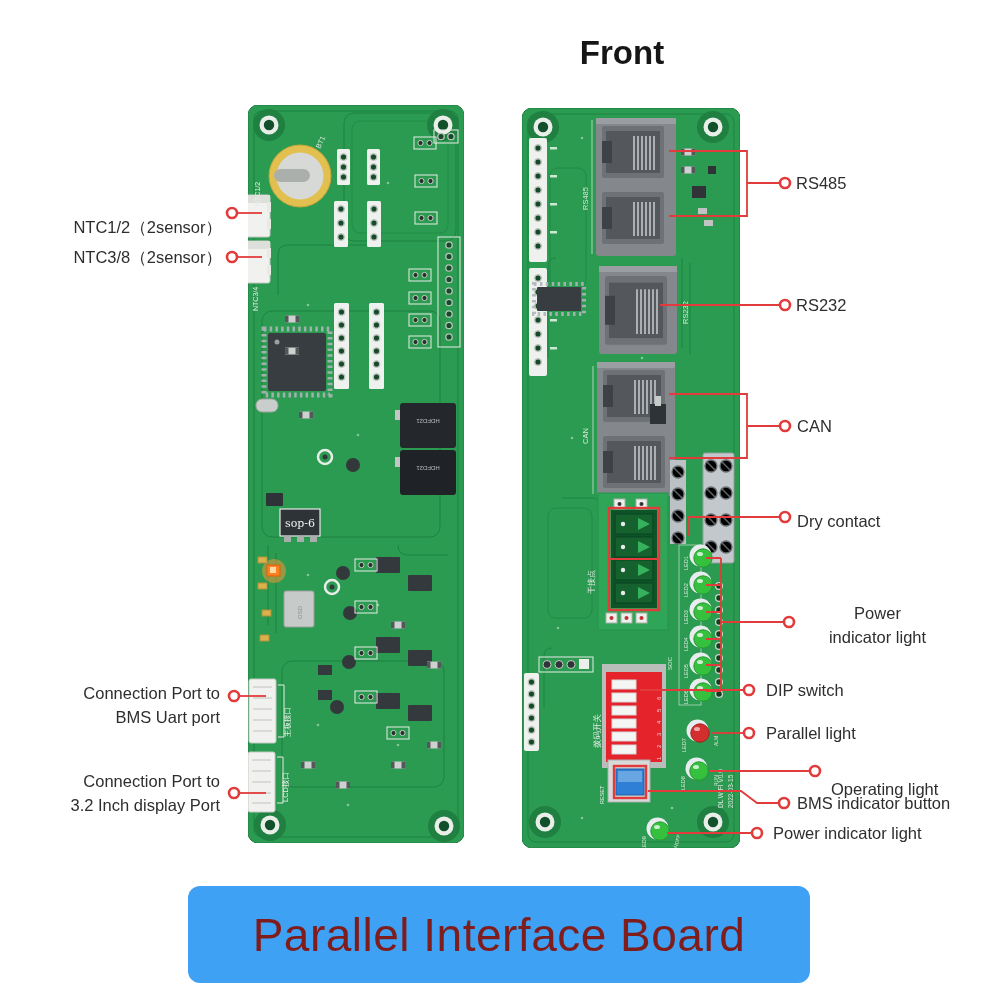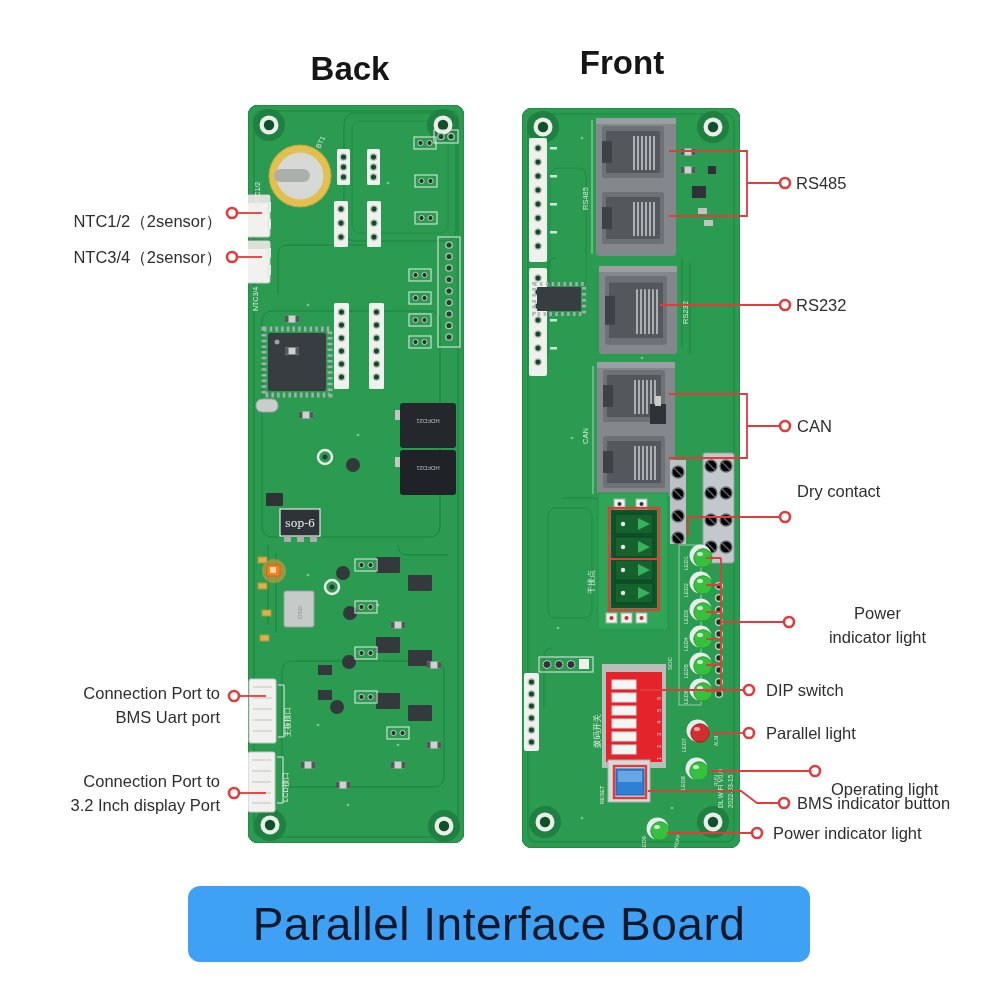--- a/index.html
+++ b/index.html
@@ -1,40 +1,39 @@
 <!DOCTYPE html>
 <html><head>
 <meta charset="utf-8">
 <style>
   html,body{margin:0;padding:0;background:#ffffff;}
   .stage{position:relative;width:1000px;height:1000px;background:#ffffff;
          font-family:"Liberation Sans",sans-serif;overflow:hidden;}
   .title{position:absolute;font-size:33px;font-weight:600;color:#161616;
          text-align:center;width:140px;}
   #back-title{left:280px;top:50px;}
-  #front-title{left:552px;top:44px;}
+  #front-title{left:552px;top:34px;}
   .board{position:absolute;}
   .lines{position:absolute;left:0;top:0;pointer-events:none;}
   .callout{position:absolute;font-size:16.5px;font-weight:500;color:#2e2e2e;
            line-height:23px;white-space:pre-line;}
   .cl{text-align:right;}
   .ctr{text-align:center;}
-  .banner{position:absolute;left:188px;top:886px;width:622px;height:76px;
-          background:#3EA1F4;border-radius:12px;color:#0f172a;font-size:46px;
+  .banner{position:absolute;left:188px;top:886px;width:622px;height:97px;
+          background:#3EA1F4;border-radius:12px;color:#7f1d1d;font-size:46px;
           font-weight:500;display:flex;align-items:center;justify-content:center;
           letter-spacing:.5px;}
   svg text{font-family:"Liberation Sans",sans-serif;}
   .serif{font-family:"DejaVu Serif",serif;}
 </style>
 </head>
 <body>
 
 <div class="stage">
 
-  <div class="title" id="back-title">Back</div>
   <div class="title" id="front-title">Front</div>
 
   <svg width="0" height="0" style="position:absolute">
     <defs>
       <g id="mh">
           <circle r="16" fill="#1F8041"></circle>
           <circle r="9.5" fill="#E9EEE9"></circle>
           <circle r="5.2" fill="#11502B"></circle>
         </g>
       <g id="hole">
@@ -545,31 +544,31 @@
       <circle cx="785" cy="517" r="5"></circle>
       <circle cx="789" cy="622" r="5"></circle>
       <circle cx="749" cy="690" r="5"></circle>
       <circle cx="749" cy="733" r="5"></circle>
       <circle cx="815" cy="771" r="5"></circle>
       <circle cx="784" cy="803" r="5"></circle>
       <circle cx="757" cy="833" r="5"></circle>
     </g>
   </svg>
 
-  <div class="callout cl" style="right:778px;top:210px">NTC1/2（2sensor）</div>
-  <div class="callout cl" style="right:778px;top:246px">NTC3/4（2sensor）</div>
+  <div class="callout cl" style="right:778px;top:216px">NTC1/2（2sensor）</div>
+  <div class="callout cl" style="right:778px;top:246px">NTC3/8（2sensor）</div>
   <div class="callout cl" style="right:780px;top:681px;line-height:24px">Connection Port to
 BMS Uart port</div>
   <div class="callout cl" style="right:780px;top:769px;line-height:24px">Connection Port to
 3.2 Inch display Port</div>
 
   <div class="callout" style="left:796px;top:172px">RS485</div>
   <div class="callout" style="left:796px;top:294px">RS232</div>
   <div class="callout" style="left:797px;top:415px">CAN</div>
-  <div class="callout" style="left:797px;top:480px">Dry contact</div>
+  <div class="callout" style="left:797px;top:510px">Dry contact</div>
   <div class="callout ctr" style="left:810px;top:601px;width:135px;line-height:24px">Power
 indicator light</div>
   <div class="callout" style="left:766px;top:679px">DIP switch</div>
   <div class="callout" style="left:766px;top:722px">Parallel light</div>
   <div class="callout" style="left:831px;top:778px">Operating light</div>
   <div class="callout" style="left:797px;top:792px">BMS indicator button</div>
   <div class="callout" style="left:773px;top:822px">Power indicator light</div>
 
   <div class="banner">Parallel Interface Board</div>
 

